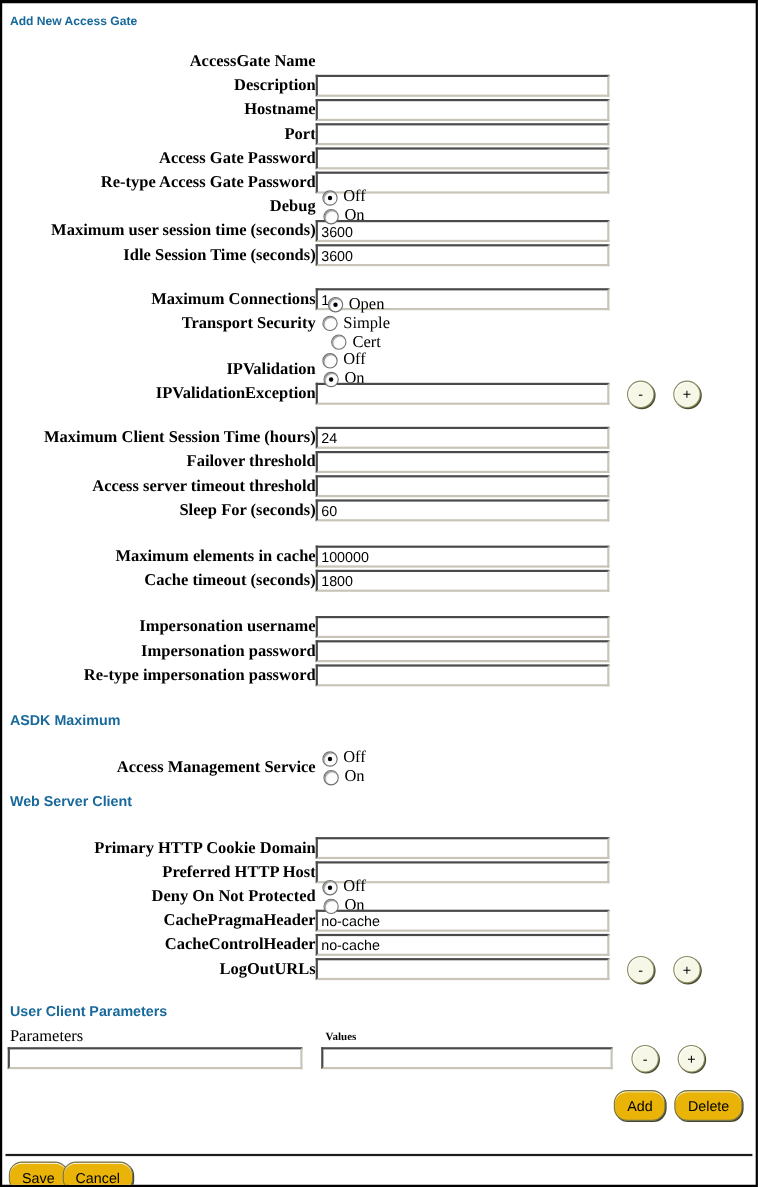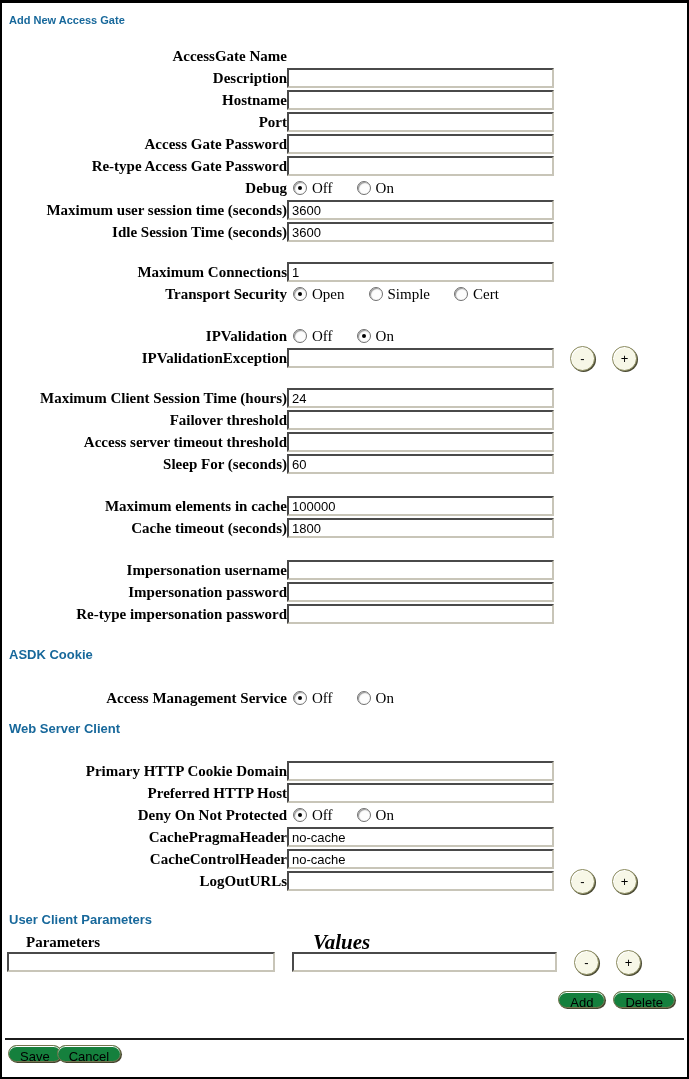--- a/index.html
+++ b/index.html
@@ -17,21 +17,21 @@
   .lbl {
     width:279px; padding-left:6px; flex:0 0 auto;
     font-weight:bold; font-size:15px; color:#000; white-space:nowrap; overflow:hidden;text-align:right;
   }
   .txt {
     width:267px; height:20px; box-sizing:border-box; flex:0 0 auto;
     border:2px solid; border-color:#4a4a4a #c8c5b8 #c8c5b8 #4a4a4a;
     background:#fff; font-family:"Liberation Sans", sans-serif; font-size:13px;
     padding:0 3px; color:#000; outline:none;
   }
-  .rgroup { display:flex; align-items:center; padding-left:6px; }
+  .rgroup { display:flex; align-items:center; padding-left:6px;flex-direction:column; }
   .ropt { display:flex; align-items:center; margin-right:24px; }
   .radio {
     width:12px; height:12px; border-radius:50%; background:#fdfdfd;
     border:1px solid #707070; box-shadow: inset 1px 1px 1px rgba(64,64,64,0.55);
     display:inline-block; position:relative; flex:0 0 auto;
   }
   .radio.sel::after {
     content:""; position:absolute; left:4px; top:4px; width:4px; height:4px;
     border-radius:50%; background:#000;
   }
@@ -43,29 +43,29 @@
   }
   .rbtn {
     width:25px; height:25px; border-radius:50%; flex:0 0 auto;
     background:#f7f7e7; border:1px solid #8a8a5e;
     box-shadow: 1px 1px 0 #4c4c35, inset 1px 1px 0 #ffffff;
     font-family:"Liberation Sans", sans-serif; font-size:13px; color:#000;
     margin-left:16px; padding:0; cursor:pointer; line-height:1;
   }
   .rbtn + .rbtn { margin-left:17px; }
   .pill {
-    height:17px; padding:0 11px; border-radius:12px;
-    background:#15803d; border:1px solid #75754e;
+    height:28px; padding:0 11px; border-radius:12px;
+    background:#eab308; border:1px solid #75754e;
     box-shadow: 1px 1px 0 #44442f, inset 0 1px 0 #ffffff;
     font-family:"Liberation Sans", sans-serif; font-size:13px; color:#000;
     cursor:pointer; line-height:21px;
   }
   .params-head { display:flex; align-items:center; height:16px; }
-  .params-head .col1 { width:287px; padding-left:24px; font-weight:bold; font-size:15px; flex:0 0 auto; }
-  .params-head .col2 { font-weight:bold; font-size:21px;font-style:italic; }
+  .params-head .col1 { width:287px; padding-left:7px; font-weight:normal; font-size:15px; flex:0 0 auto; }
+  .params-head .col2 { font-weight:bold; font-size:10px; }
   .params-row { display:flex; align-items:center; height:22px; margin-top:1px; }
   .param-input { margin-left:5px; width:268px; }
   .value-input { margin-left:17px; width:265px; }
   .params-row .rbtn { margin-left:17px; }
   .actions { display:flex; justify-content:flex-end; gap:8px; margin:18px 12px 0 0; }
   .divider { border-top:2px solid #1c1c1c; margin:30px 3px 0 3px; }
   .footer { display:flex; margin:5px 0 0 6px; }
   .footer .pill + .pill { margin-left:-5px; }
   .spacer { width:100%; }
 </style>
@@ -194,21 +194,21 @@
         <input class="txt" value="" style="">
       </div>
       <div class="row">
         <span class="lbl">Impersonation password</span>
         <input class="txt" value="" style="">
       </div>
       <div class="row">
         <span class="lbl">Re-type impersonation password</span>
         <input class="txt" value="" style="">
       </div>
-      <div class="heading" style="margin-top: 22px; margin-bottom: 24px;">ASDK Cookie</div>
+      <div class="heading" style="margin-top: 22px; margin-bottom: 24px;">ASDK Maximum</div>
       <div class="row">
         <span class="lbl">Access Management Service</span>
         <span class="rgroup">
           <span class="ropt">
             <span class="radio sel"></span>
             <span class="rlbl">Off</span>
           </span>
           <span class="ropt">
             <span class="radio"></span>
             <span class="rlbl">On</span>

